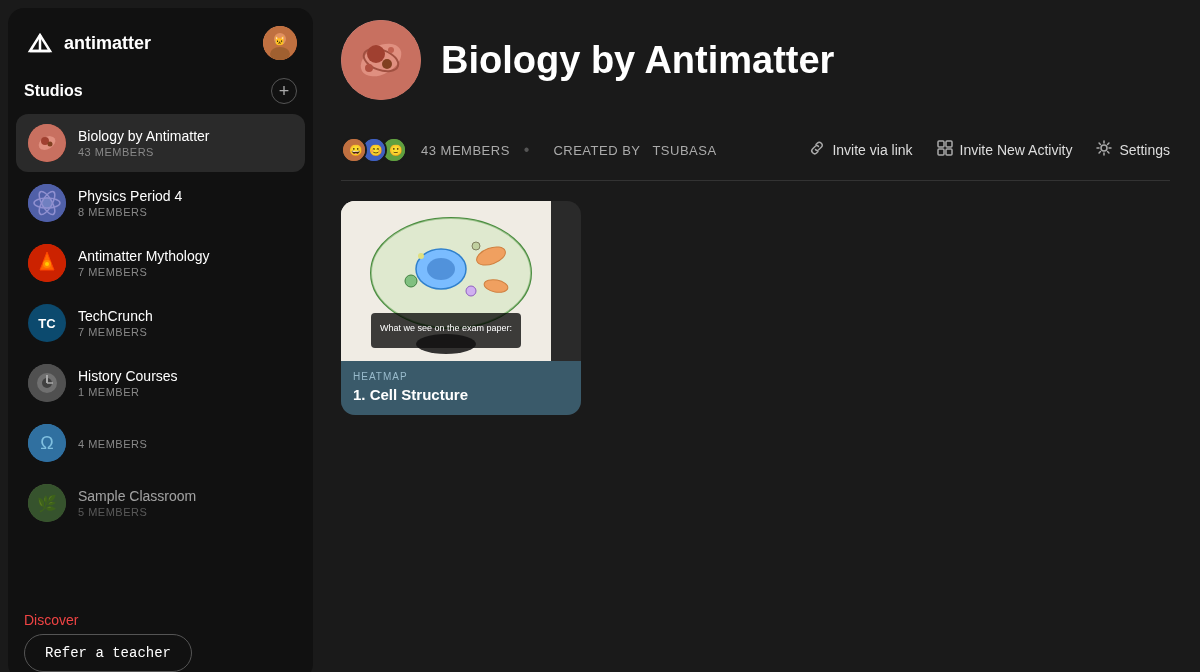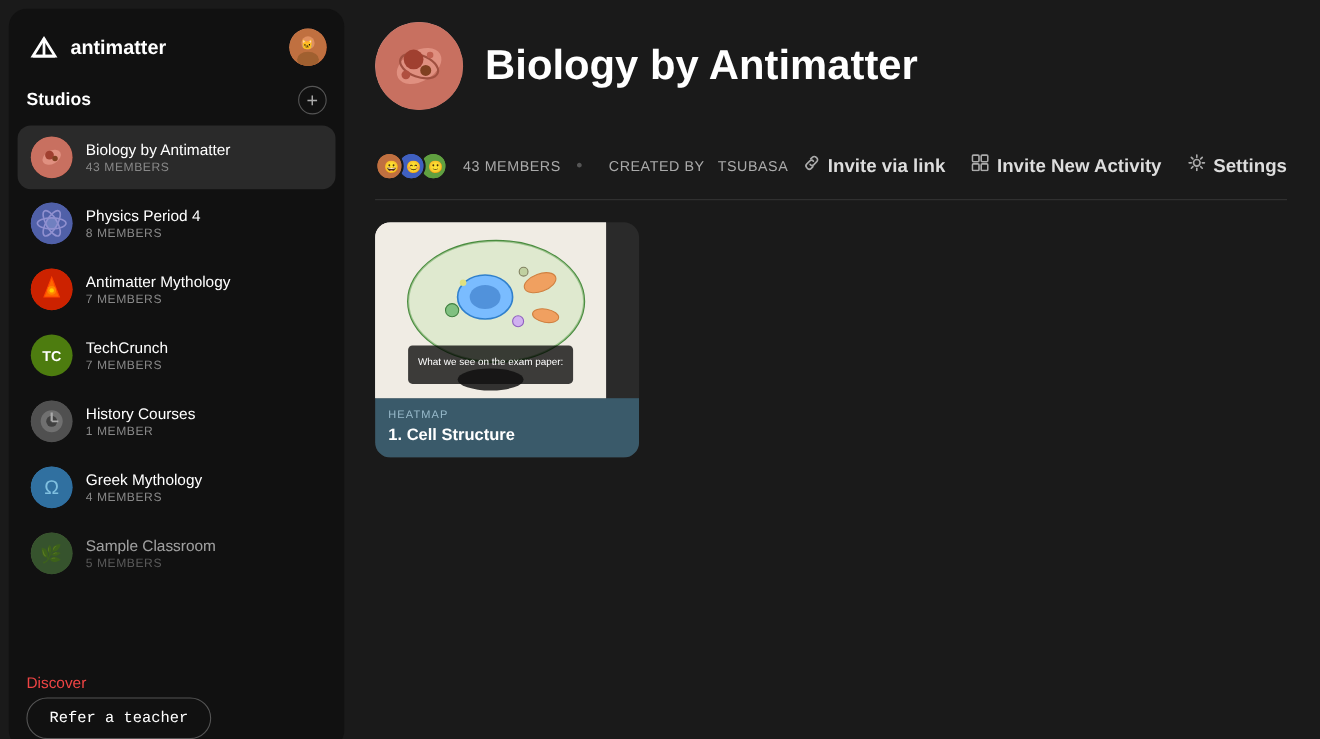--- a/index.html
+++ b/index.html
@@ -262,22 +262,22 @@
       gap: 24px;
     }
 
     .action-btn {
       display: flex;
       align-items: center;
       gap: 7px;
       background: transparent;
       border: none;
       color: #ddd;
-      font-size: 17px;
-      font-weight: 700;
+      font-size: 14px;
+      font-weight: 400;
       cursor: pointer;
       padding: 6px 0;
     }
 
     .action-icon {
       font-size: 16px;
       color: #aaa;
     }
 
     
@@ -336,21 +336,21 @@
     .icon-biology {
       background: linear-gradient(135deg, #c87060, #a04030);
     }
     .icon-physics {
       background: linear-gradient(135deg, #6070c8, #4050a0);
     }
     .icon-antimatter {
       background: radial-gradient(circle, #ff4400, #cc2200);
     }
     .icon-techcrunch {
-      background: #4d7c0f;
+      background: #0c4a6e;
     }
     .icon-history {
       background: linear-gradient(135deg, #606060, #404040);
     }
     .icon-greek {
       background: linear-gradient(135deg, #4090c8, #2060a0);
     }
     .icon-sample {
       background: linear-gradient(135deg, #80a060, #508040);
     }
@@ -466,21 +466,20 @@
     </div>
 
     <div class="studio-item">
       <div class="studio-icon icon-greek">
         <svg width="38" height="38" viewBox="0 0 38 38">
           <circle cx="19" cy="19" r="19" fill="#3070a0"></circle>
           <text x="19" y="25" text-anchor="middle" font-size="18" fill="#80c0e0">Ω</text>
         </svg>
       </div>
       <div class="studio-info">
-        <div class="studio-name">Greek Mythology</div>
         <div class="studio-members">4 MEMBERS</div>
       </div>
     </div>
 
     <div class="studio-item sample-item">
       <div class="studio-icon icon-sample">
         <svg width="38" height="38" viewBox="0 0 38 38">
           <circle cx="19" cy="19" r="19" fill="#508040"></circle>
           <text x="19" y="25" text-anchor="middle" font-size="16" fill="#a0d080">🌿</text>
         </svg>

